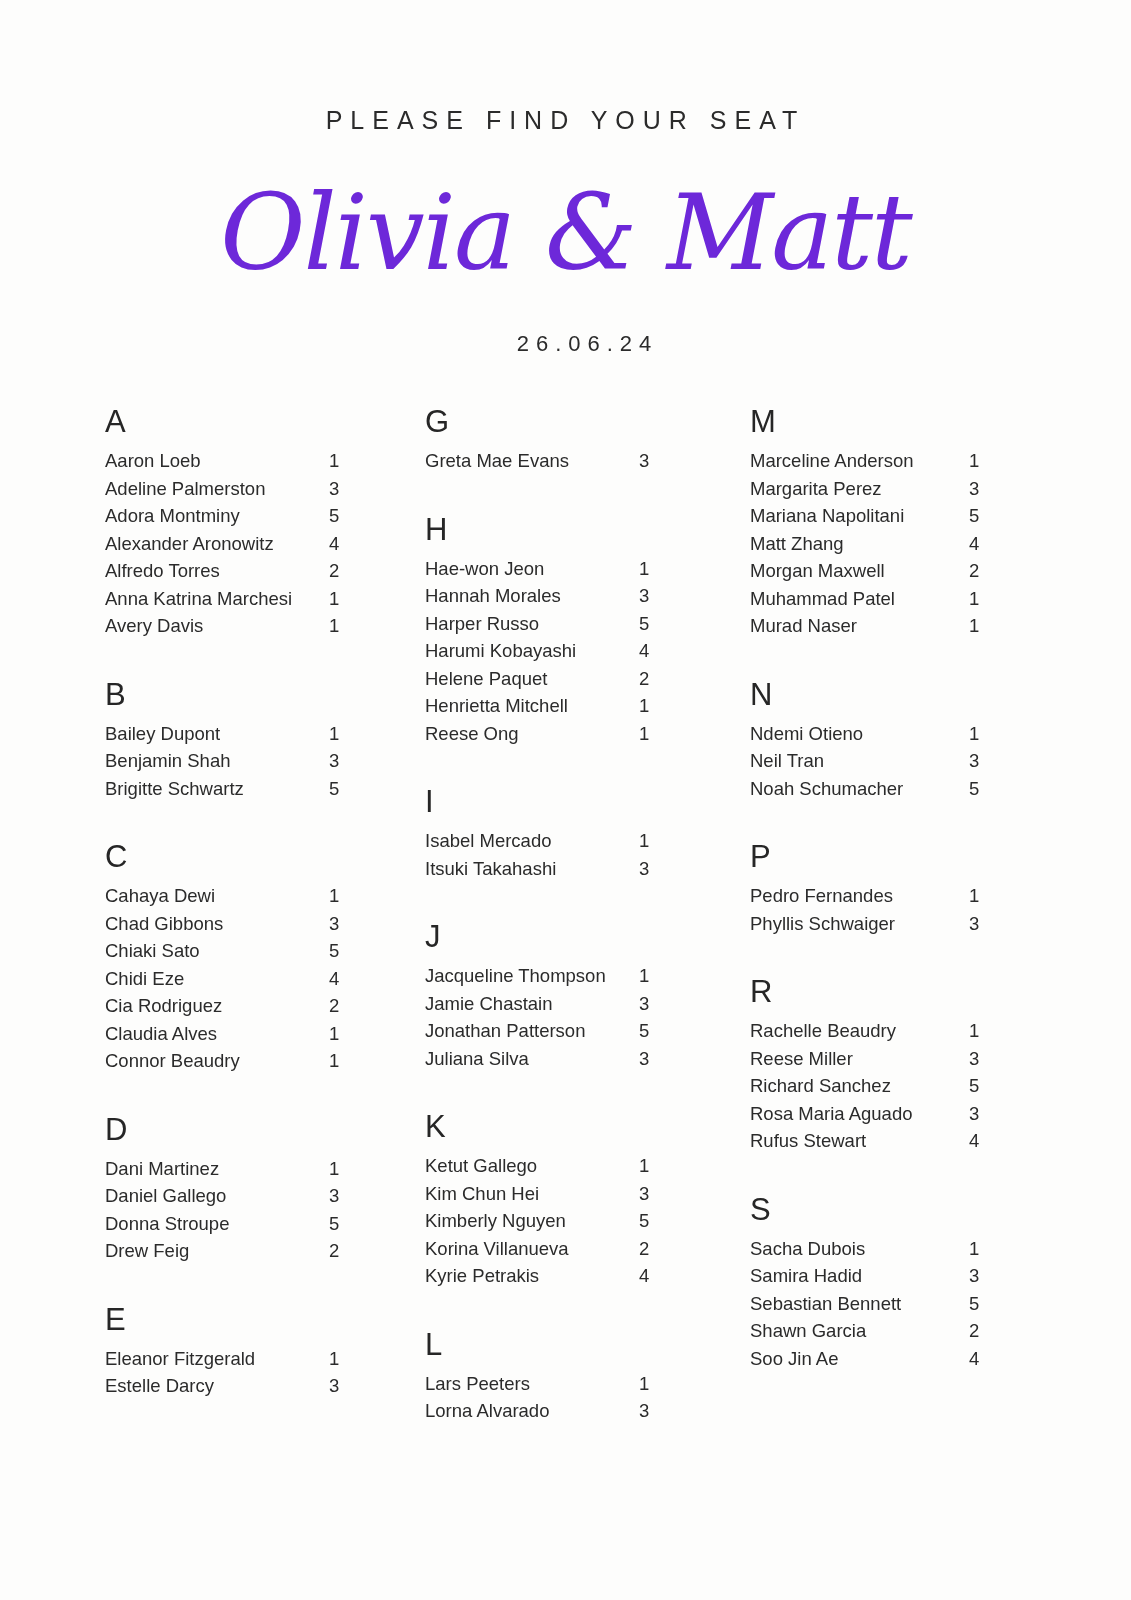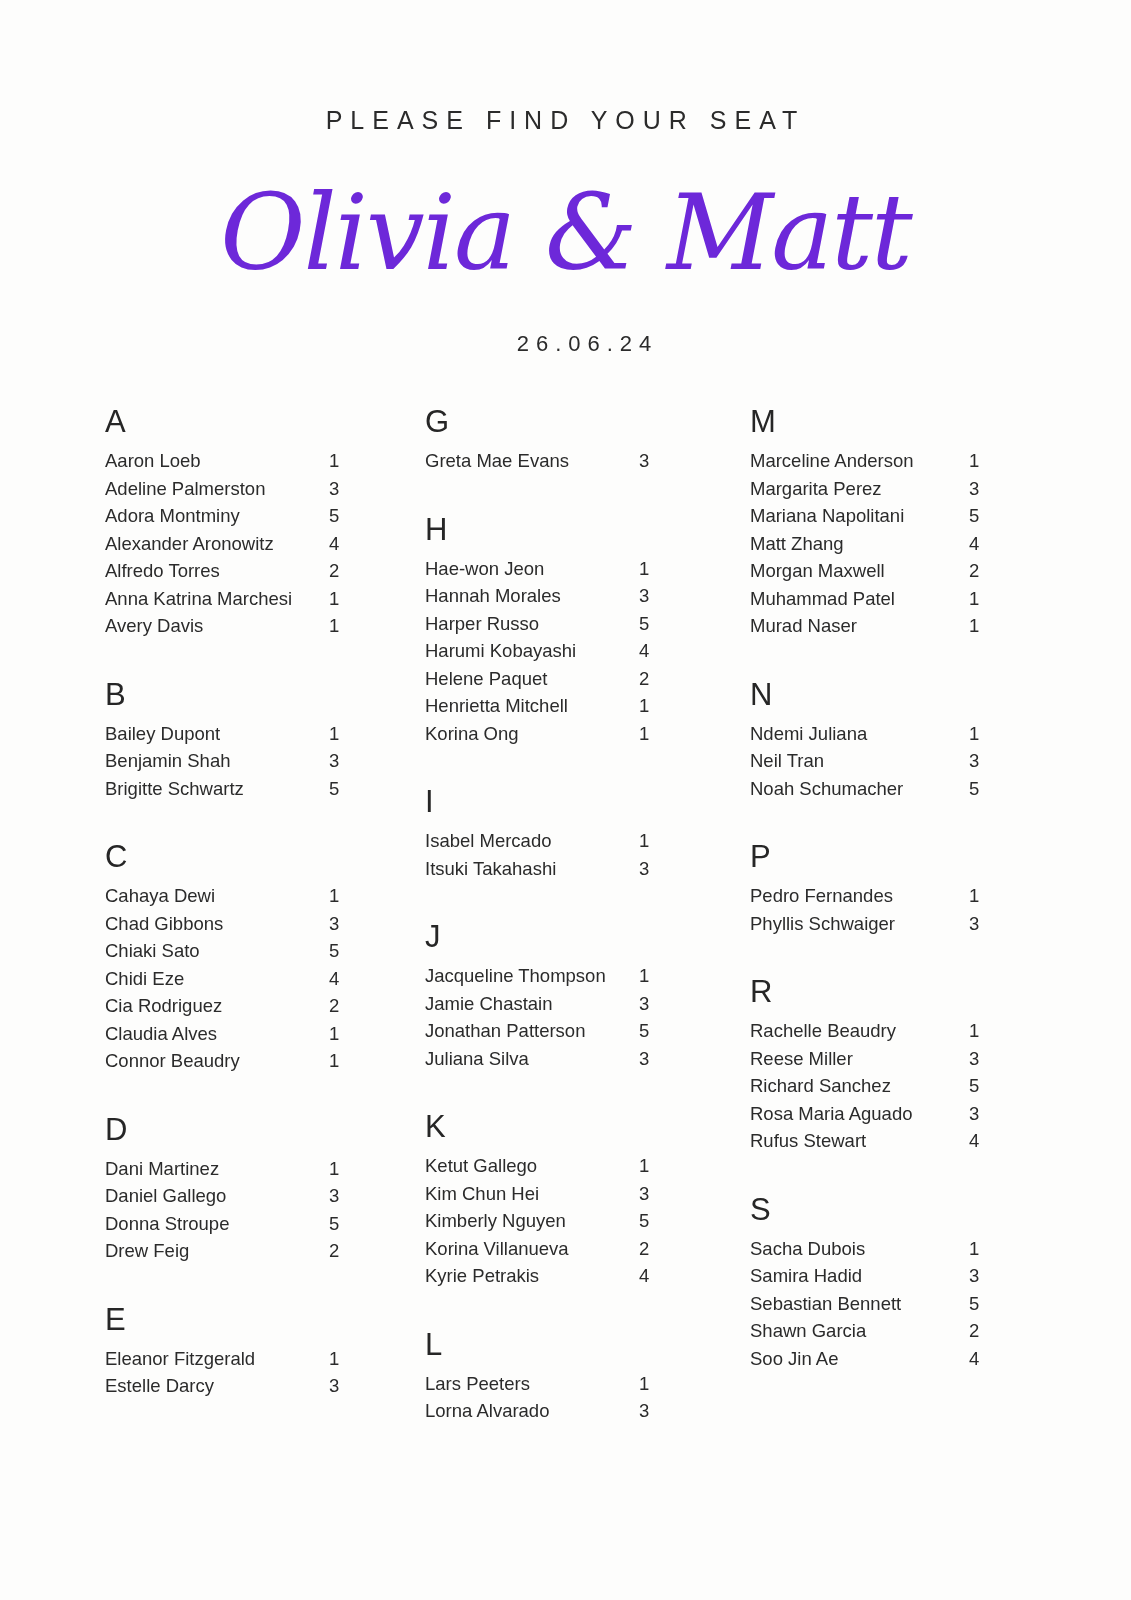--- a/index.html
+++ b/index.html
@@ -229,21 +229,21 @@
           </div>
           <div class="row">
             <span class="name">Helene Paquet</span>
             <span class="num">2</span>
           </div>
           <div class="row">
             <span class="name">Henrietta Mitchell</span>
             <span class="num">1</span>
           </div>
           <div class="row">
-            <span class="name">Korina Ong</span>
+            <span class="name">Reese Ong</span>
             <span class="num">1</span>
           </div>
         </section>
         <section class="section">
           <div class="letter">I</div>
           <div class="row">
             <span class="name">Isabel Mercado</span>
             <span class="num">1</span>
           </div>
           <div class="row">
@@ -333,21 +333,21 @@
             <span class="num">1</span>
           </div>
           <div class="row">
             <span class="name">Murad Naser</span>
             <span class="num">1</span>
           </div>
         </section>
         <section class="section">
           <div class="letter">N</div>
           <div class="row">
-            <span class="name">Ndemi Juliana</span>
+            <span class="name">Ndemi Otieno</span>
             <span class="num">1</span>
           </div>
           <div class="row">
             <span class="name">Neil Tran</span>
             <span class="num">3</span>
           </div>
           <div class="row">
             <span class="name">Noah Schumacher</span>
             <span class="num">5</span>
           </div>

